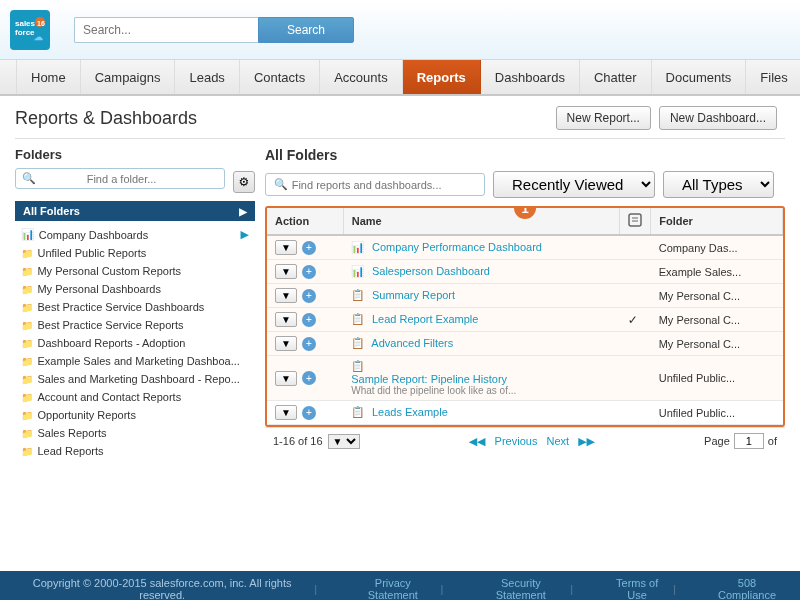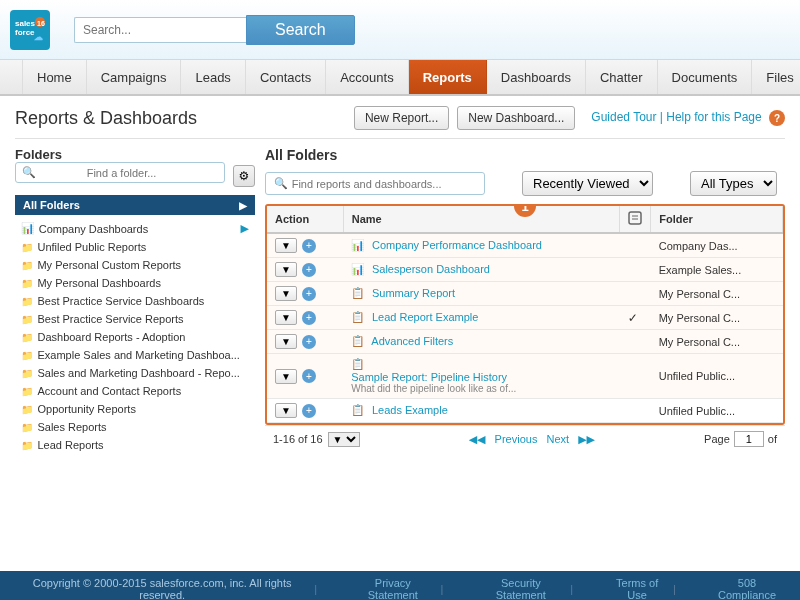--- a/index.html
+++ b/index.html
@@ -46,21 +46,21 @@
       width: 200px;
       border-radius: 2px 0 0 2px;
       color: #999;
     }
     #search-btn {
       background: linear-gradient(to bottom, #5ba4cf, #4a90c4);
       color: white;
       border: 1px solid #4a90c4;
       padding: 5px 28px;
       cursor: pointer;
-      font-size: 16px;
+      font-size: 12px;
       border-radius: 0 2px 2px 0;
     }
     #header-right {
       display: flex;
       align-items: center;
       gap: 15px;
       color: #1798c1;
       font-size: 12px;
     }
     #header-right a { color: #1798c1; text-decoration: none; }
@@ -74,21 +74,21 @@
       color: white; font-size: 11px; font-weight: bold;
     }
 
     
     #navbar {
       background: linear-gradient(to bottom, #f5f5f5, #e8e8e8);
       border-bottom: 2px solid #c8c8c8;
       display: flex;
       align-items: stretch;
       height: 36px;
-      padding: 0 22px;
+      padding: 0 16px;
     }
     .nav-item {
       padding: 0 14px;
       display: flex;
       align-items: center;
       font-size: 13px;
       color: #333;
       cursor: pointer;
       border-right: 1px solid #ddd;
       white-space: nowrap;
@@ -159,20 +159,21 @@
 
     
     #sidebar {
       width: 240px;
       flex-shrink: 0;
     }
     #sidebar-title {
       font-size: 13px;
       font-weight: bold;
       color: #333;
+      margin-bottom: 6px;
     }
     #folder-search {
       display: flex;
       align-items: center;
       border: 1px solid #aac9d8;
       border-radius: 3px;
       padding: 3px 6px;
       margin-bottom: 6px;
       background: white;
     }
@@ -238,26 +239,25 @@
       border-radius: 3px;
       padding: 4px 8px;
       width: 220px;
       background: white;
     }
     #report-search input {
       border: none; outline: none; font-size: 11px; color: #999; flex: 1; background: transparent;
     }
     .filter-select {
       border: 1px solid #aaa;
-      padding: 3px 6px;
-      font-size: 13px;
+      padding: 3px 14px;
+      font-size: 15px;
       border-radius: 3px;
       background: linear-gradient(to bottom, #fff, #e8e8e8);
       cursor: pointer;
-      margin-left: 29px;
     }
 
     
     #report-table { width: 100%; border-collapse: collapse; font-size: 11px; }
     #report-table thead tr { border-bottom: 2px solid #c8c8c8; background: #f5f5f5; }
     #report-table thead th {
       padding: 5px 8px;
       text-align: left;
       font-weight: bold;
       color: #333;
@@ -386,26 +386,20 @@
 </div>
 
 <div id="content">
 
   <div id="page-header">
     <h1 id="page-title">Reports &amp; Dashboards</h1>
     <div id="page-actions">
       <button class="action-btn">New Report...</button>
       <button class="action-btn">New Dashboard...</button>
       <span style="flex:1"></span>
-      <span id="guided-links">
-        <a href="#">Guided Tour</a>
-        <span> | </span>
-        <a href="#">Help for this Page</a>
-        <span class="orange-help">?</span>
-      </span>
     </div>
   </div>
 
   <div id="main-layout">
 
     <div id="sidebar">
       <div id="sidebar-title">Folders</div>
       <div style="display:flex; align-items:center; gap:4px; margin-bottom:6px;">
         <div id="folder-search" style="flex:1">
           <span class="search-icon-small">🔍</span>

